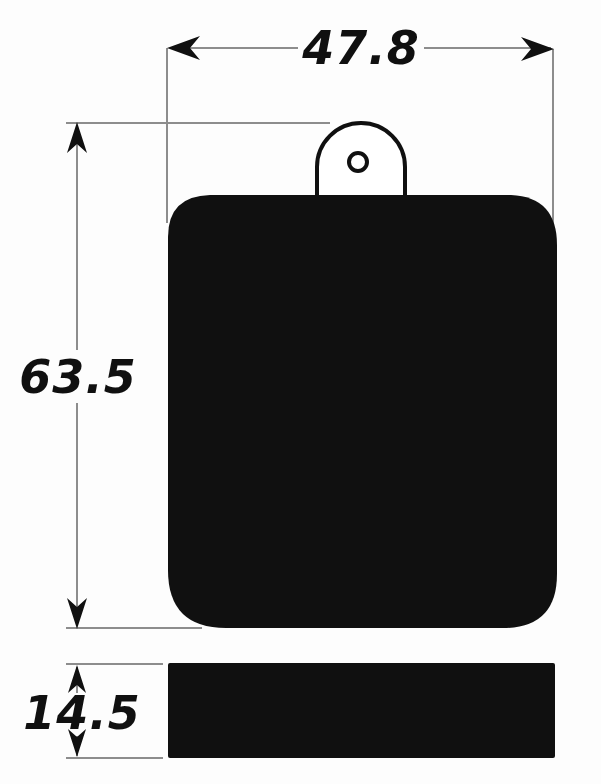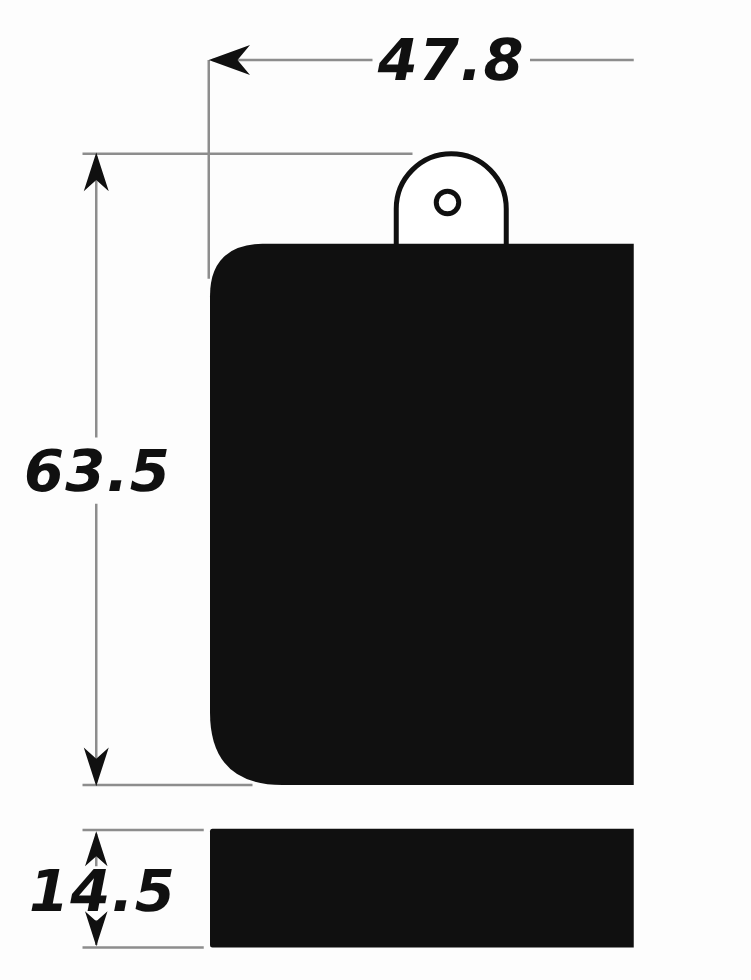--- a/index.html
+++ b/index.html
@@ -3,21 +3,21 @@
 <meta charset="utf-8">
 <style>
   :root{
     --ink:#101010;
     --dim_line:#8d8d8d;
     --background:#fdfdfd;
   }
   html,body{margin:0;padding:0;background:var(--background);}
   .canvas{
     position:relative;
-    width:507px;height:784px;
+    width:601px;height:784px;
     background:var(--background);
     overflow:hidden;
     font-family:"DejaVu Sans","Liberation Sans",sans-serif;
     text-align:right;
   }
   svg{display:block;}
   .ext-line{stroke:var(--dim_line);stroke-width:2;fill:none;}
   .dim-line{stroke:var(--dim_line);stroke-width:2;fill:none;}
   .arrow{fill:var(--ink);stroke:none;}
   .solid{fill:var(--ink);stroke:none;}

